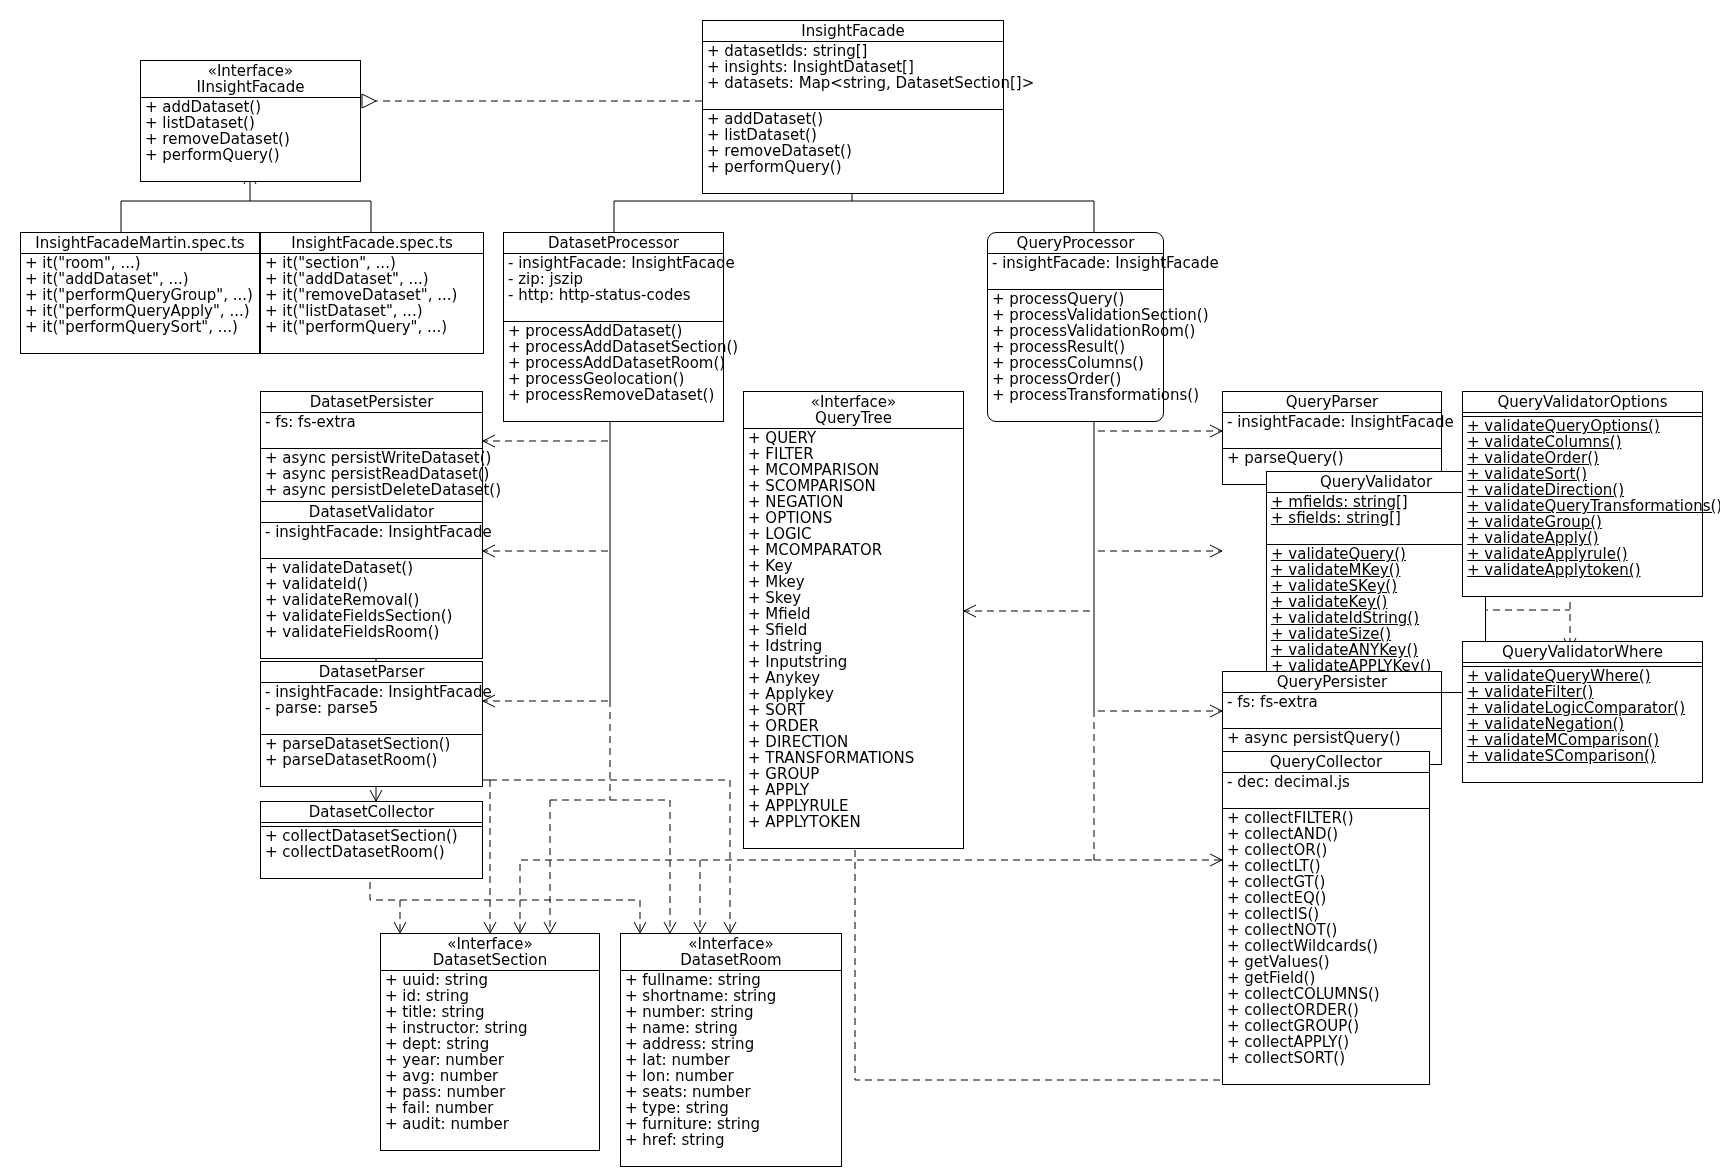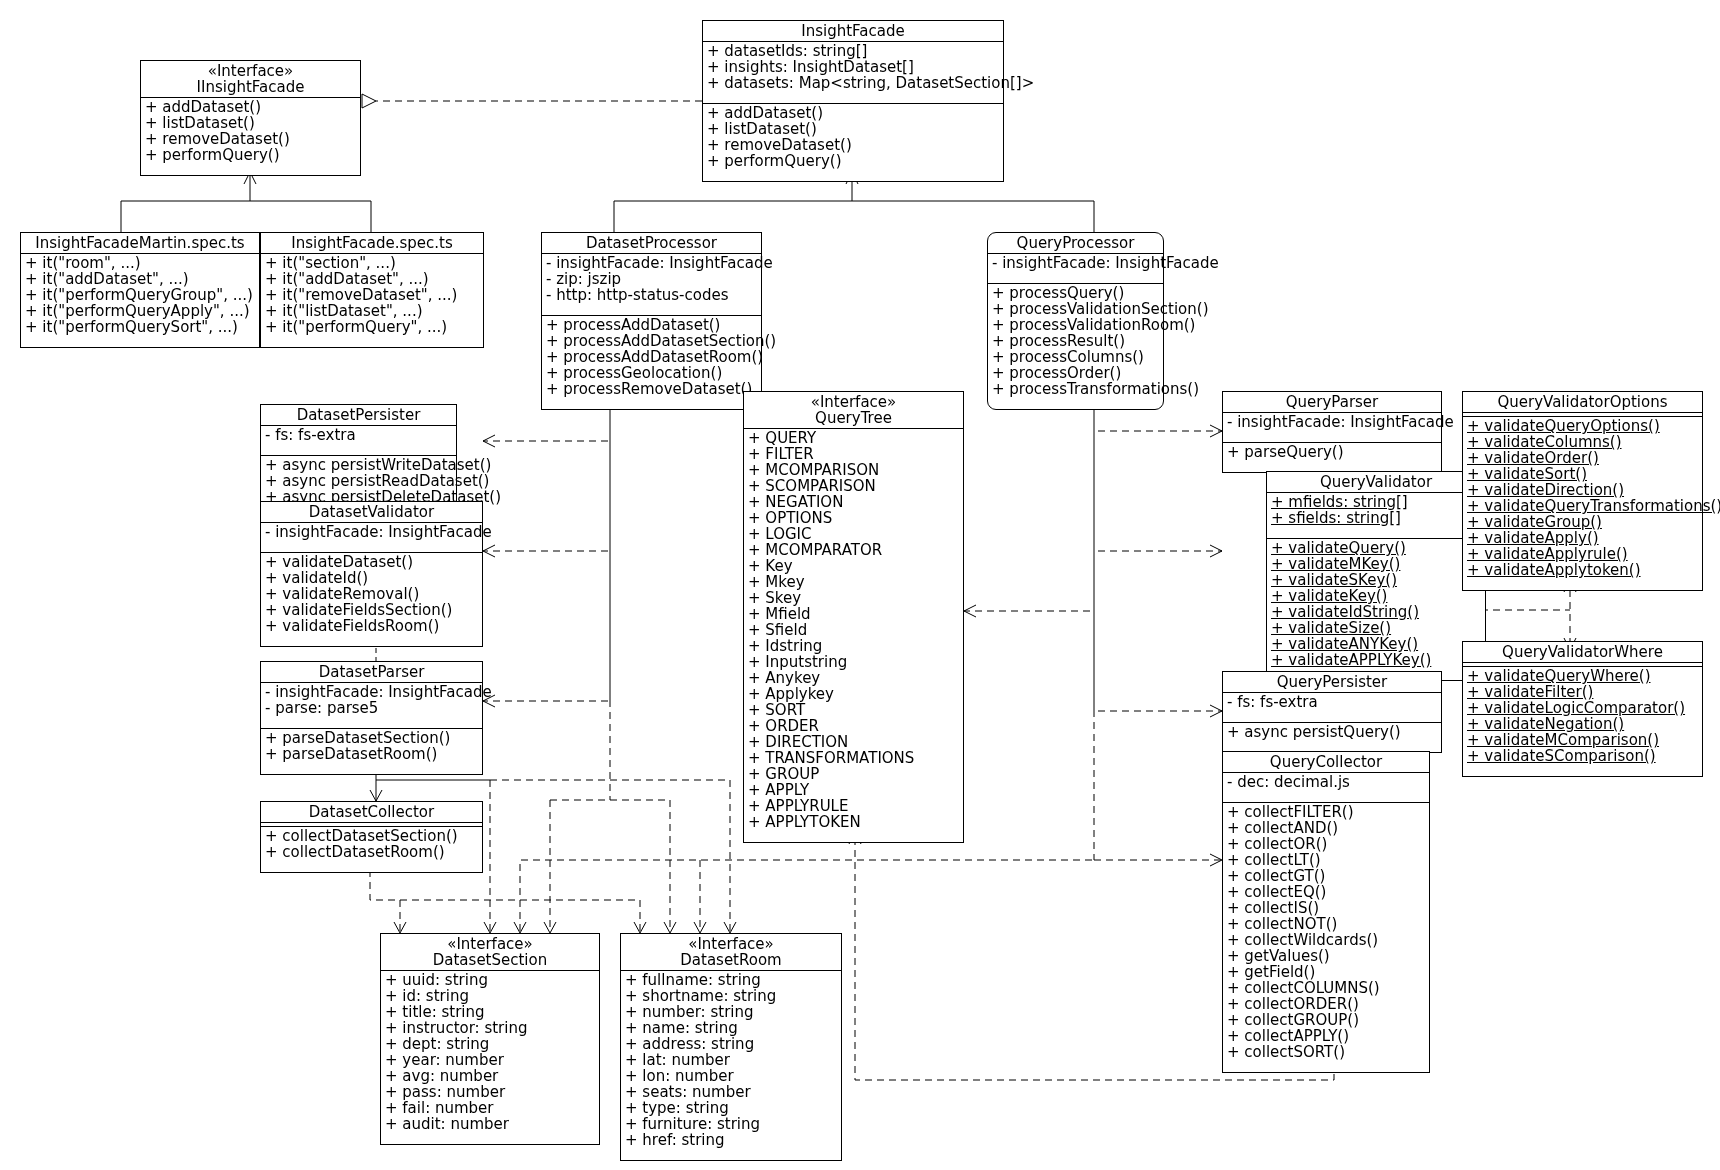--- a/index.html
+++ b/index.html
@@ -1,21 +1,21 @@
 <!DOCTYPE html>
 <html><head>
 <meta charset="utf-8">
 <style>
   html, body { margin:0; padding:0; background:#ffffff; }
   body { width:1720px; height:1170px; position:relative; overflow:hidden;
          font-family:"DejaVu Sans", sans-serif; color:#000; }
   #diagram { position:absolute; left:0; top:0; width:1720px; height:1170px; }
   .cls { position:absolute; border:1px solid #000; background:#fff; box-sizing:border-box; font-size:15px; line-height:16px; }
   .cls .hdr { text-align:center; padding:2px 4px 2px 4px; border-bottom:1px solid #000; }
-  .cls .sec { padding:1px 4px 12px 4px; border-bottom:1px solid #000; }
+  .cls .sec { padding:1px 4px 18px 4px; border-bottom:1px solid #000; }
   .cls .sec:last-child { border-bottom:none; }
   .cls .sec.empty { height:3px; padding:0; }
   .cls .row { white-space:nowrap; }
   .cls.static .row { text-decoration:underline; }
   .stereo { display:block; }
 </style>
 </head>
 <body>
 
 <svg id="diagram" width="1720" height="1170" viewBox="0 0 1720 1170" xmlns="http://www.w3.org/2000/svg">
@@ -136,21 +136,21 @@
   </div>
   <div class="sec">
     <div class="row">+ it("section", ...)</div>
     <div class="row">+ it("addDataset", ...)</div>
     <div class="row">+ it("removeDataset", ...)</div>
     <div class="row">+ it("listDataset", ...)</div>
     <div class="row">+ it("performQuery", ...)</div>
   </div>
 </div>
 
-<div class="cls" style="left:503px;top:232px;width:221px;margin-left:38px;">
+<div class="cls" style="left:503px;top:232px;width:221px;">
   <div class="hdr">
     <span>DatasetProcessor</span>
   </div>
   <div class="sec">
     <div class="row">- insightFacade: InsightFacade</div>
     <div class="row">- zip: jszip</div>
     <div class="row">- http: http-status-codes</div>
   </div>
   <div class="sec">
     <div class="row">+ processAddDataset()</div>
@@ -172,21 +172,21 @@
     <div class="row">+ processQuery()</div>
     <div class="row">+ processValidationSection()</div>
     <div class="row">+ processValidationRoom()</div>
     <div class="row">+ processResult()</div>
     <div class="row">+ processColumns()</div>
     <div class="row">+ processOrder()</div>
     <div class="row">+ processTransformations()</div>
   </div>
 </div>
 
-<div class="cls" style="left:260px;top:391px;width:197px;margin-top:13px;">
+<div class="cls" style="left:260px;top:391px;width:223px;">
   <div class="hdr">
     <span>DatasetPersister</span>
   </div>
   <div class="sec">
     <div class="row">- fs: fs-extra</div>
   </div>
   <div class="sec">
     <div class="row">+ async persistWriteDataset()</div>
     <div class="row">+ async persistReadDataset()</div>
     <div class="row">+ async persistDeleteDataset()</div>

